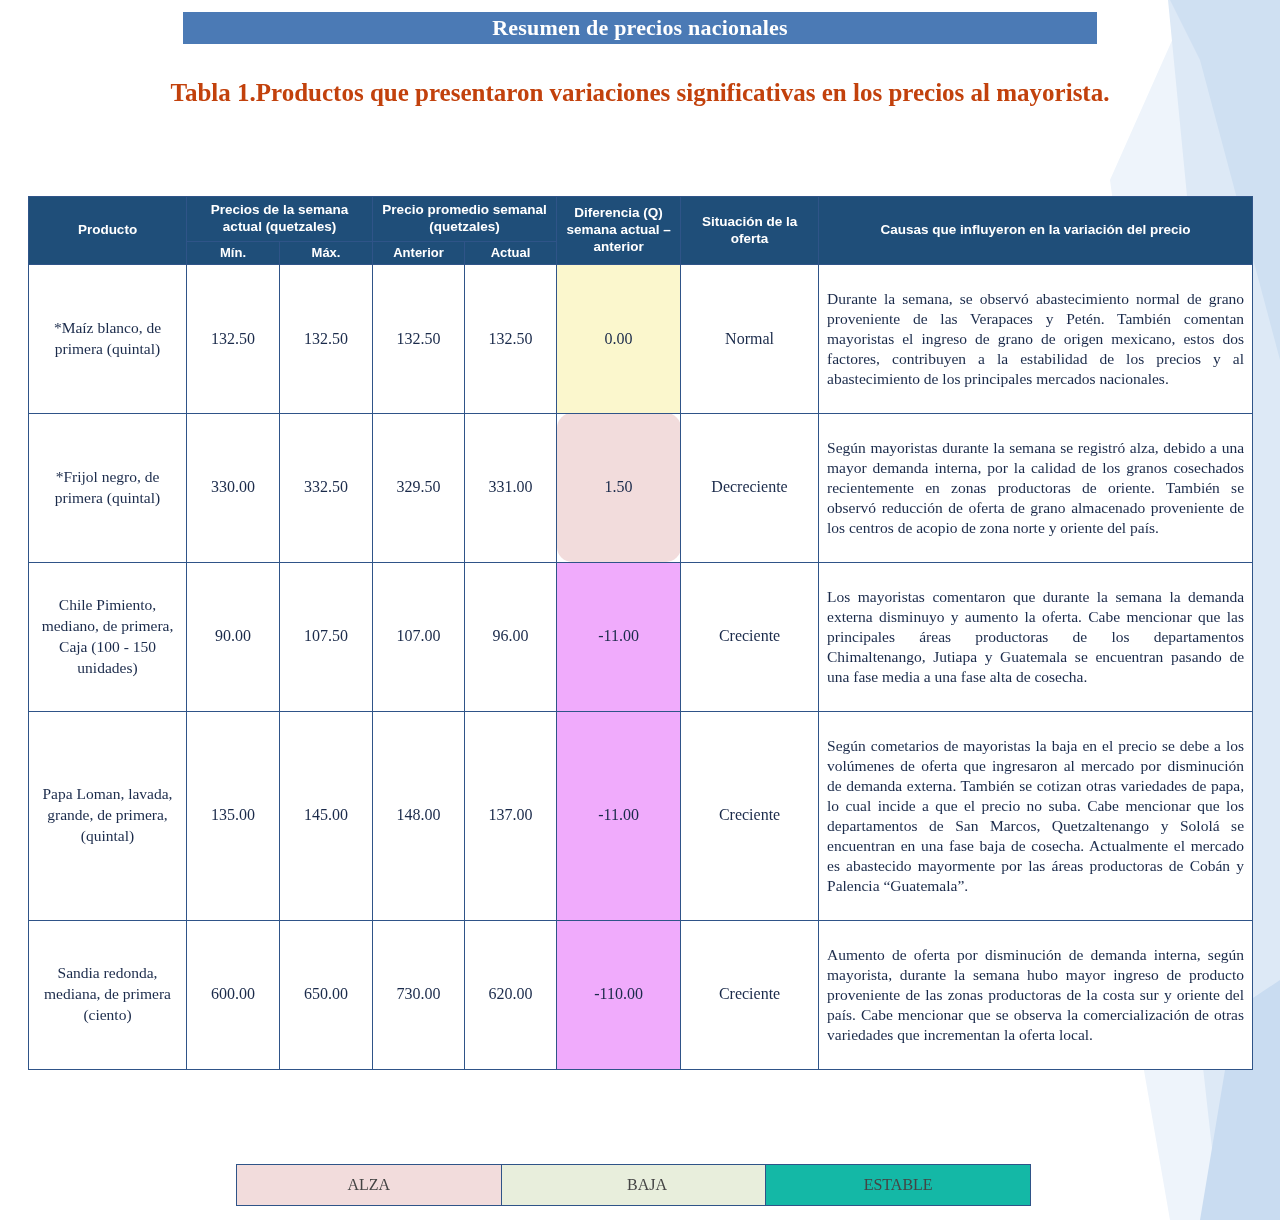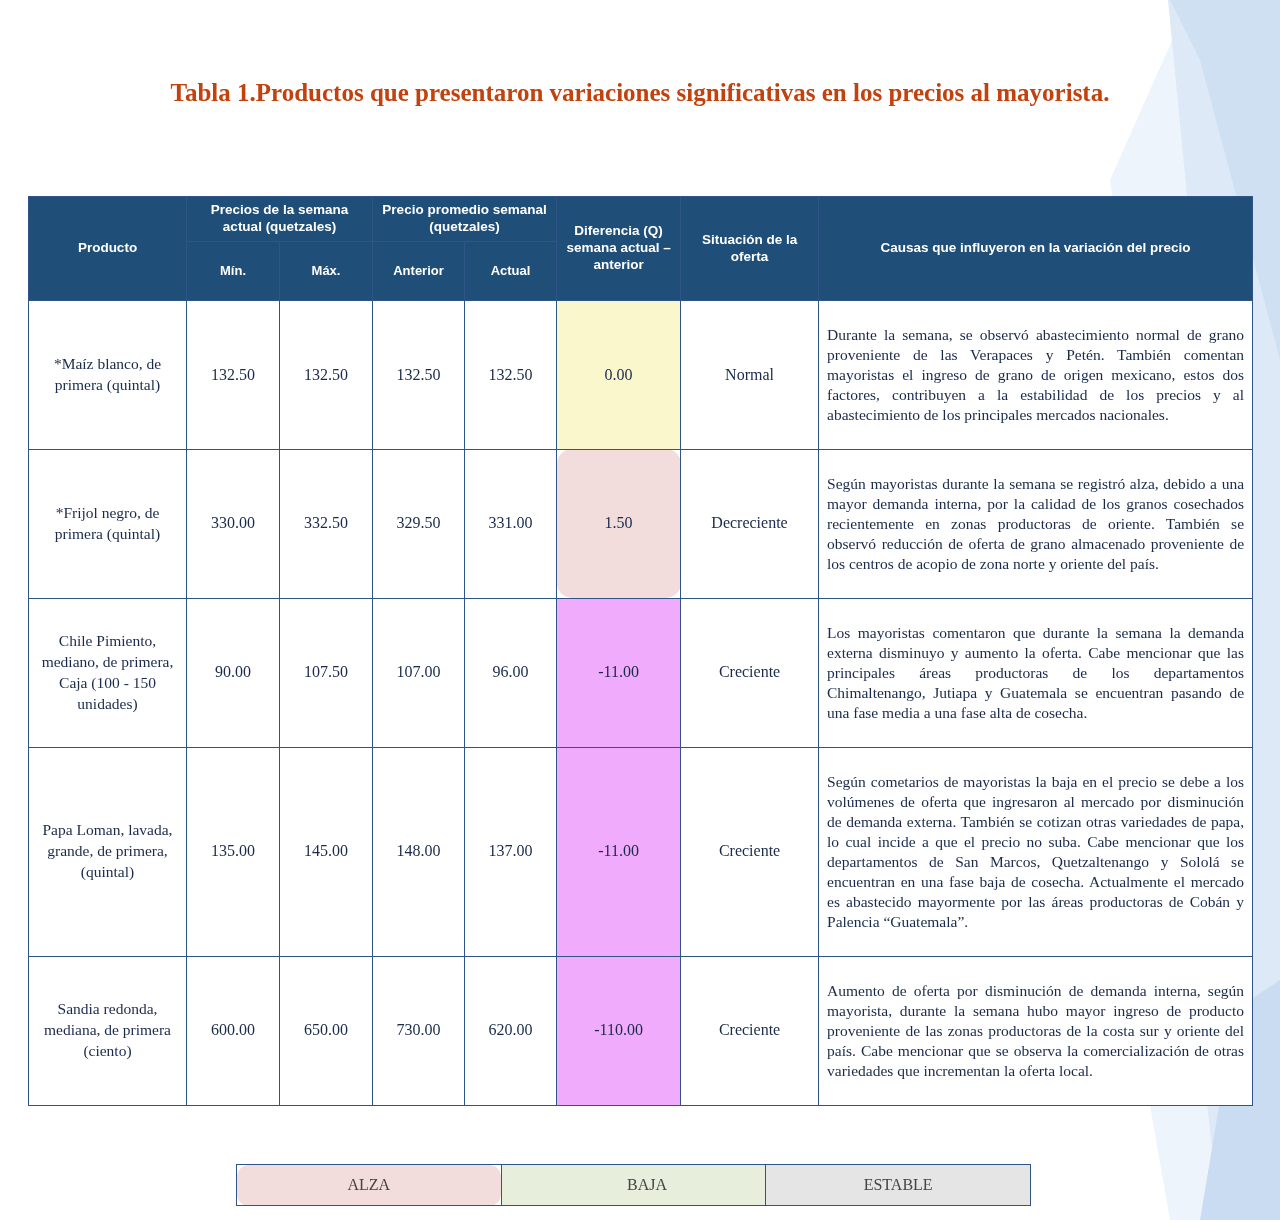--- a/index.html
+++ b/index.html
@@ -86,21 +86,21 @@
     color: #ffffff;
     font-family: "Liberation Sans", sans-serif;
     font-size: 13.5px;
     font-weight: bold;
     text-align: center;
     padding: 5px 4px;
     line-height: 1.25;
   }
   table.main thead th.sub {
     font-size: 13px;
-    padding: 21px 2px;
+    padding: 3px 2px;
   }
   table.main tbody td {
     font-size: 16px;
     color: #1a2a4a;
     text-align: center;
     padding: 6px 5px;
     line-height: 1.3;
   }
   table.main tbody td.product {
     font-size: 15.5px;
@@ -134,36 +134,39 @@
     border-collapse: collapse;
     table-layout: fixed;
   }
   table.legend td {
     border: 1px solid #2f5488;
     height: 38px;
     text-align: center;
     font-size: 16px;
     color: #444444;
   }
-  .lg-alza    { background: #f2dcdc; border-radius: 12px; }
+  .lg-alza    { background: #f2dcdc; }
   .lg-baja    { background: #e8eedc; padding-left: 28px; }
-  .lg-estable { background: #e5e5e5; }
+  .lg-estable { background: #14b8a6; }
 </style>
 </head>
 <body>
 
 <svg class="bg-deco" viewBox="0 0 230 1220" preserveAspectRatio="none">
   <polygon points="230,0 230,1220 120,1220 40,760 95,440 60,180 140,0" fill="#eef4fb"></polygon>
   <polygon points="230,0 230,1220 170,1220 112,700 150,330 118,0" fill="#dde9f6"></polygon>
   <polygon points="230,0 230,360 150,60 120,0" fill="#cfe0f2"></polygon>
   <polygon points="230,980 230,1220 150,1220 185,1010" fill="#c9dcf1"></polygon>
 </svg>
 
 <div class="page">
 
+  <div class="header-band">
+    <div class="title">Resumen de precios nacionales</div>
+  </div>
 
   <div class="doc-title">Tabla 1.Productos que presentaron variaciones significativas en los precios al mayorista.</div>
 
   <table class="main">
     <colgroup>
       <col style="width:158px">
       <col style="width:93px">
       <col style="width:93px">
       <col style="width:92px">
       <col style="width:92px">

